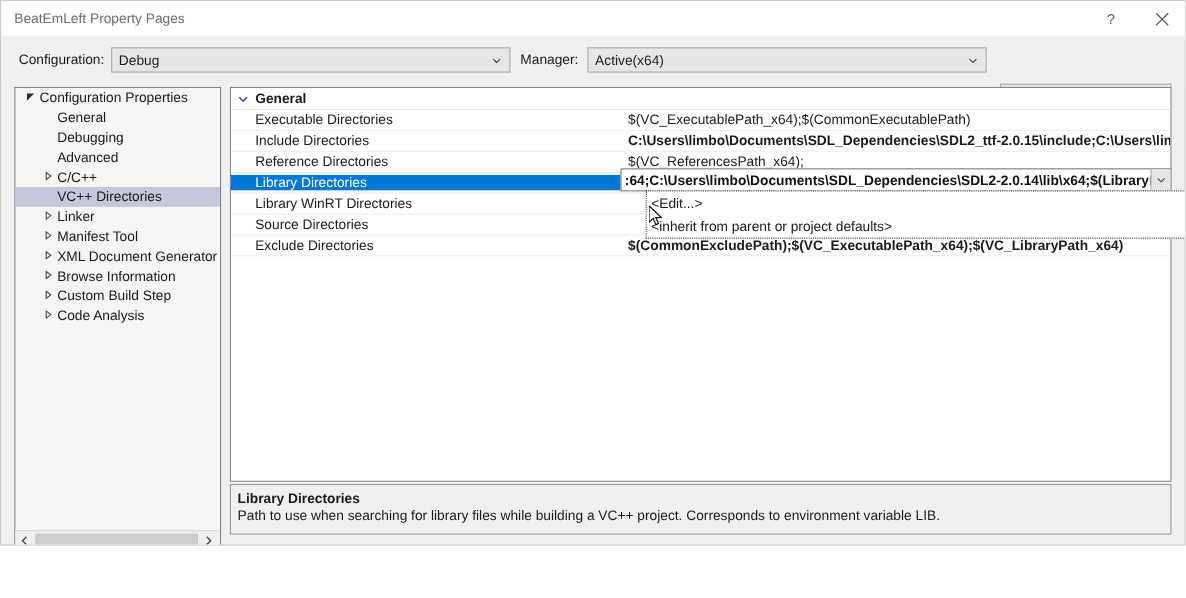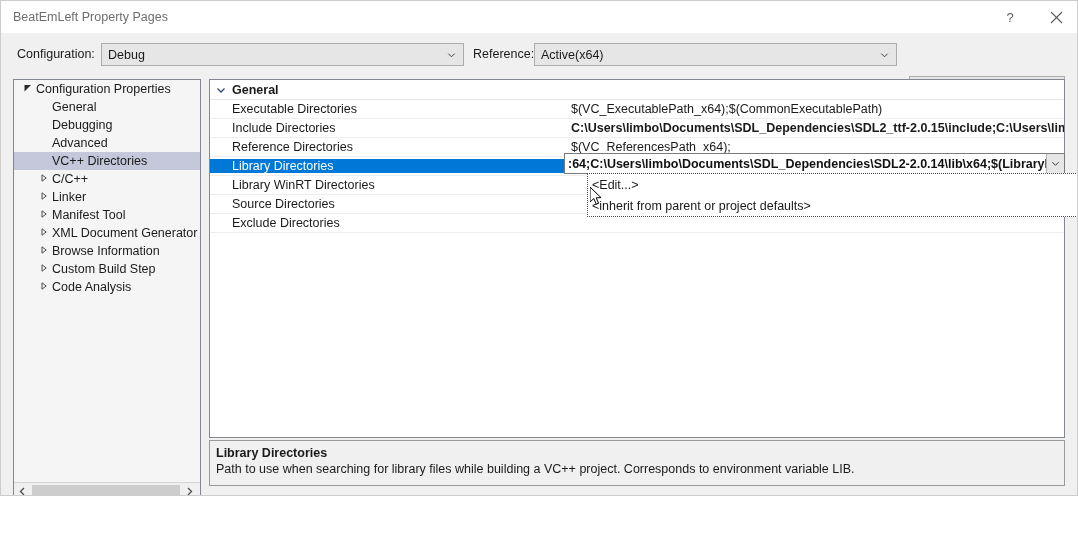--- a/index.html
+++ b/index.html
@@ -343,21 +343,21 @@
 
   <div id="config-row">
     <div class="field-label" id="configuration-label">Configuration:</div>
     <div class="combo" id="configuration-combo">
       <span>Debug</span>
       <svg class="chev" viewBox="0 0 10 10">
         <polyline points="1.5,3.5 5,7 8.5,3.5" fill="none" stroke="#3b3b3b" stroke-width="1.1"></polyline>
       </svg>
     </div>
 
-    <div class="field-label" id="platform-label">Reference:</div>
+    <div class="field-label" id="platform-label">Manager:</div>
     <div class="combo" id="platform-combo">
       <span>Active(x64)</span>
       <svg class="chev" viewBox="0 0 10 10">
         <polyline points="1.5,3.5 5,7 8.5,3.5" fill="none" stroke="#3b3b3b" stroke-width="1.1"></polyline>
       </svg>
     </div>
 
     <div id="config-manager-btn">
       <span>Configuration Manager...</span>
     </div>
@@ -376,29 +376,29 @@
           <span class="tlabel">General</span>
         </div>
         <div class="tree-item lvl1">
           <span class="arrow"></span>
           <span class="tlabel">Debugging</span>
         </div>
         <div class="tree-item lvl1">
           <span class="arrow"></span>
           <span class="tlabel">Advanced</span>
         </div>
+        <div class="tree-item lvl1">
+          <span class="arrow"><svg width="8" height="8" viewBox="0 0 8 8">
+              <polygon points="2,0.8 6.2,4 2,7.2" fill="none" stroke="#4a4a4a" stroke-width="1"></polygon>
+            </svg></span>
+          <span class="tlabel">C/C++</span>
+        </div>
         <div class="tree-item lvl1 selected">
           <span class="arrow"></span>
           <span class="tlabel">VC++ Directories</span>
-        </div>
-        <div class="tree-item lvl1">
-          <span class="arrow"><svg width="8" height="8" viewBox="0 0 8 8">
-              <polygon points="2,0.8 6.2,4 2,7.2" fill="none" stroke="#4a4a4a" stroke-width="1"></polygon>
-            </svg></span>
-          <span class="tlabel">C/C++</span>
         </div>
         <div class="tree-item lvl1">
           <span class="arrow"><svg width="8" height="8" viewBox="0 0 8 8">
               <polygon points="2,0.8 6.2,4 2,7.2" fill="none" stroke="#4a4a4a" stroke-width="1"></polygon>
             </svg></span>
           <span class="tlabel">Linker</span>
         </div>
         <div class="tree-item lvl1">
           <span class="arrow"><svg width="8" height="8" viewBox="0 0 8 8">
               <polygon points="2,0.8 6.2,4 2,7.2" fill="none" stroke="#4a4a4a" stroke-width="1"></polygon>
@@ -474,20 +474,21 @@
         <div class="grid-row">
           <div class="gname">Library WinRT Directories</div>
           <div class="gval"></div>
         </div>
         <div class="grid-row">
           <div class="gname">Source Directories</div>
           <div class="gval"></div>
         </div>
         <div class="grid-row">
           <div class="gname">Exclude Directories</div>
+          <div class="gval bold">$(CommonExcludePath);$(VC_ExecutablePath_x64);$(VC_LibraryPath_x64)</div>
         </div>
       </div>
   </div>
 
   <div id="libdir-editor">
     <div id="libdir-editor-text">:64;C:\Users\limbo\Documents\SDL_Dependencies\SDL2-2.0.14\lib\x64;$(LibraryPath)</div>
     <div id="libdir-editor-btn">
       <svg width="9" height="9" viewBox="0 0 10 10">
         <polyline points="1.5,3.5 5,7 8.5,3.5" fill="none" stroke="#3b3b3b" stroke-width="1.1"></polyline>
       </svg>

